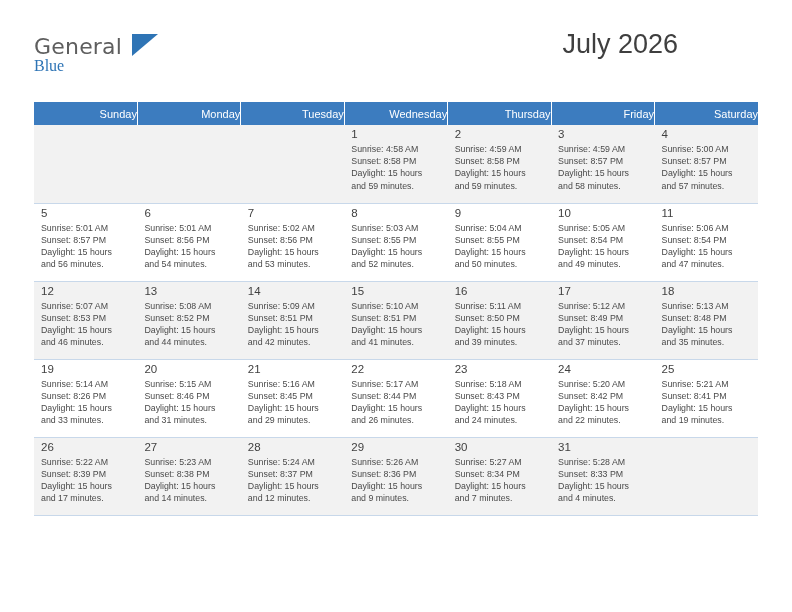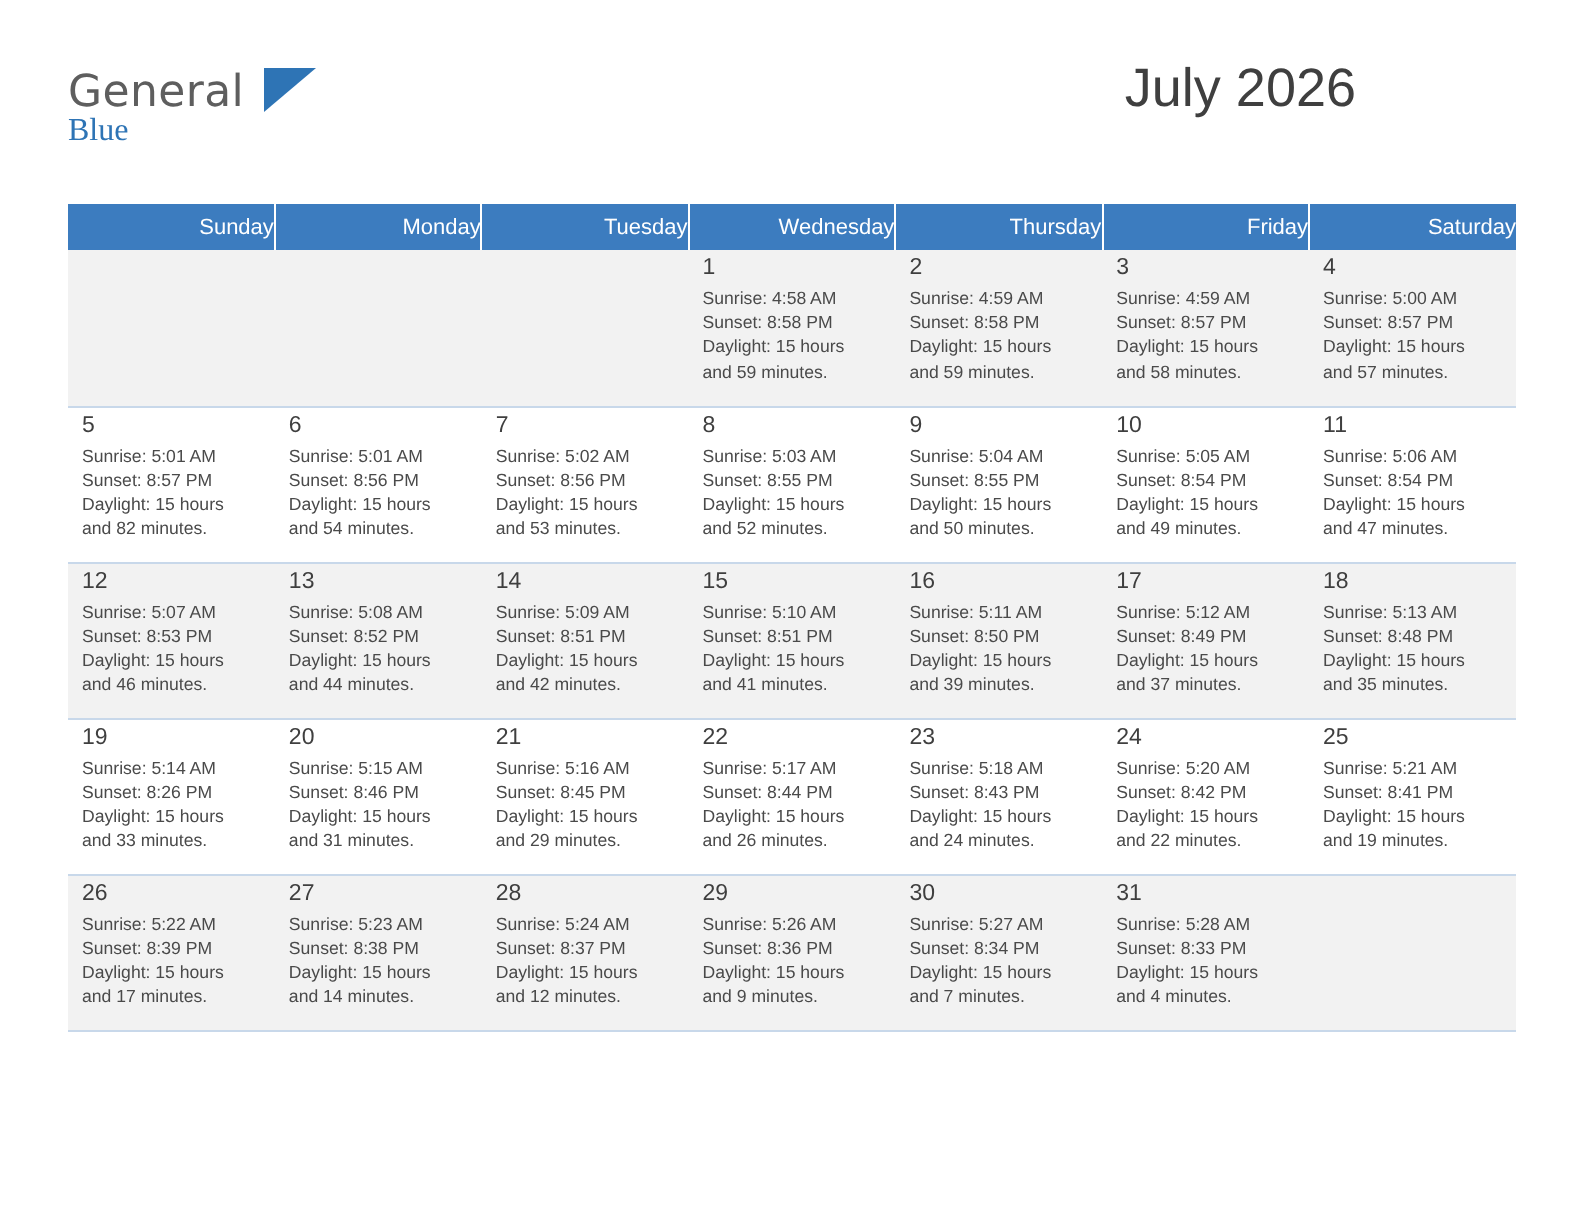--- a/index.html
+++ b/index.html
@@ -181,21 +181,21 @@
             </div>
           </td>
         </tr>
         <tr class="plain">
           <td>
             <div class="daynum">5</div>
             <div class="info">
               <div>Sunrise: 5:01 AM</div>
               <div>Sunset: 8:57 PM</div>
               <div>Daylight: 15 hours</div>
-              <div>and 82 minutes.</div>
+              <div>and 56 minutes.</div>
             </div>
           </td>
           <td>
             <div class="daynum">6</div>
             <div class="info">
               <div>Sunrise: 5:01 AM</div>
               <div>Sunset: 8:56 PM</div>
               <div>Daylight: 15 hours</div>
               <div>and 54 minutes.</div>
             </div>

